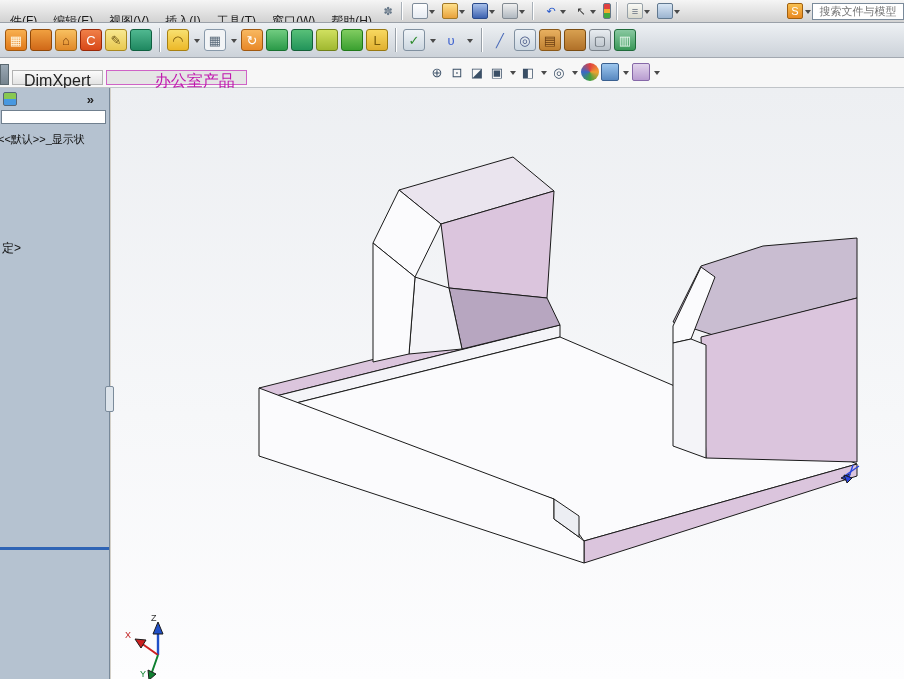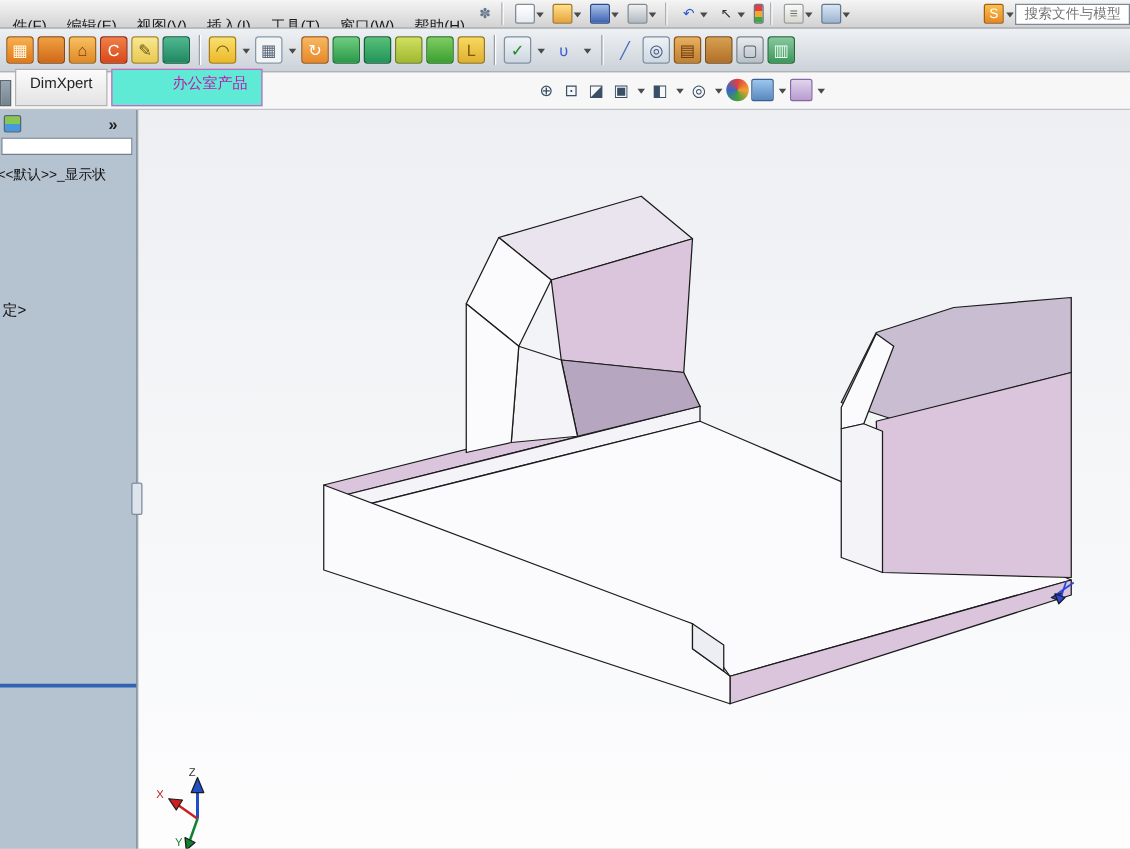--- a/index.html
+++ b/index.html
@@ -28,23 +28,23 @@
     background:linear-gradient(#eef1f4,#ccd2d9); border-bottom:1px solid #a2a8b0; overflow:hidden; }
   .mi2 { display:inline-flex; align-items:center; justify-content:center;
     width:22px; height:22px; font-size:13px; border-radius:3px; flex:0 0 auto; }
   .vsep { width:1px; height:24px; background:#98a0a8; box-shadow:1px 0 0 #fff; margin:0 4px; flex:0 0 1px; }
 
   
   .tabrow { height:30px; flex:0 0 30px; position:relative; display:flex; align-items:flex-end;
     background:#f7f7f7; border-bottom:1px solid #c0c4c8; padding:0 0 2px 0; }
   .tab-stub { width:9px; height:21px; background:linear-gradient(#9aa8b4,#76848f); border:1px solid #5a6870;
     margin-right:3px; }
-  .tab { height:30px; line-height:20px; padding:0 11px; font-size:12px; cursor:pointer; }
+  .tab { height:15px; line-height:20px; padding:0 11px; font-size:16px; cursor:pointer; }
   .tab.t1 { background:linear-gradient(#fbfbfb,#e3e3e3); border:1px solid #b2b2b2; color:#222; }
-  .tab.t2 { background:#5eead4; border:1px solid #cf63c6; color:#c018ae; margin-left:3px;padding-left:48px; }
+  .tab.t2 { background:#e5e5e5; border:1px solid #cf63c6; color:#c018ae; margin-left:3px;padding-left:48px; }
   .viewbar { position:absolute; left:428px; top:5px; display:flex; align-items:center; gap:2px; }
   .vb { display:inline-flex; align-items:center; justify-content:center;
     width:18px; height:18px; font-size:13px; border-radius:2px; color:#3a4f66; }
 
   
   .main { position:relative; flex:1; }
   .sidebar { position:absolute; left:0; top:0; width:110px; height:100%;
     background:#b5c2d0; border-right:1px solid #78899a; }
   .side-head { height:20px; display:flex; align-items:center; padding:2px 3px 0 3px; }
   .side-ic { width:14px; height:14px; border-radius:2px; }

